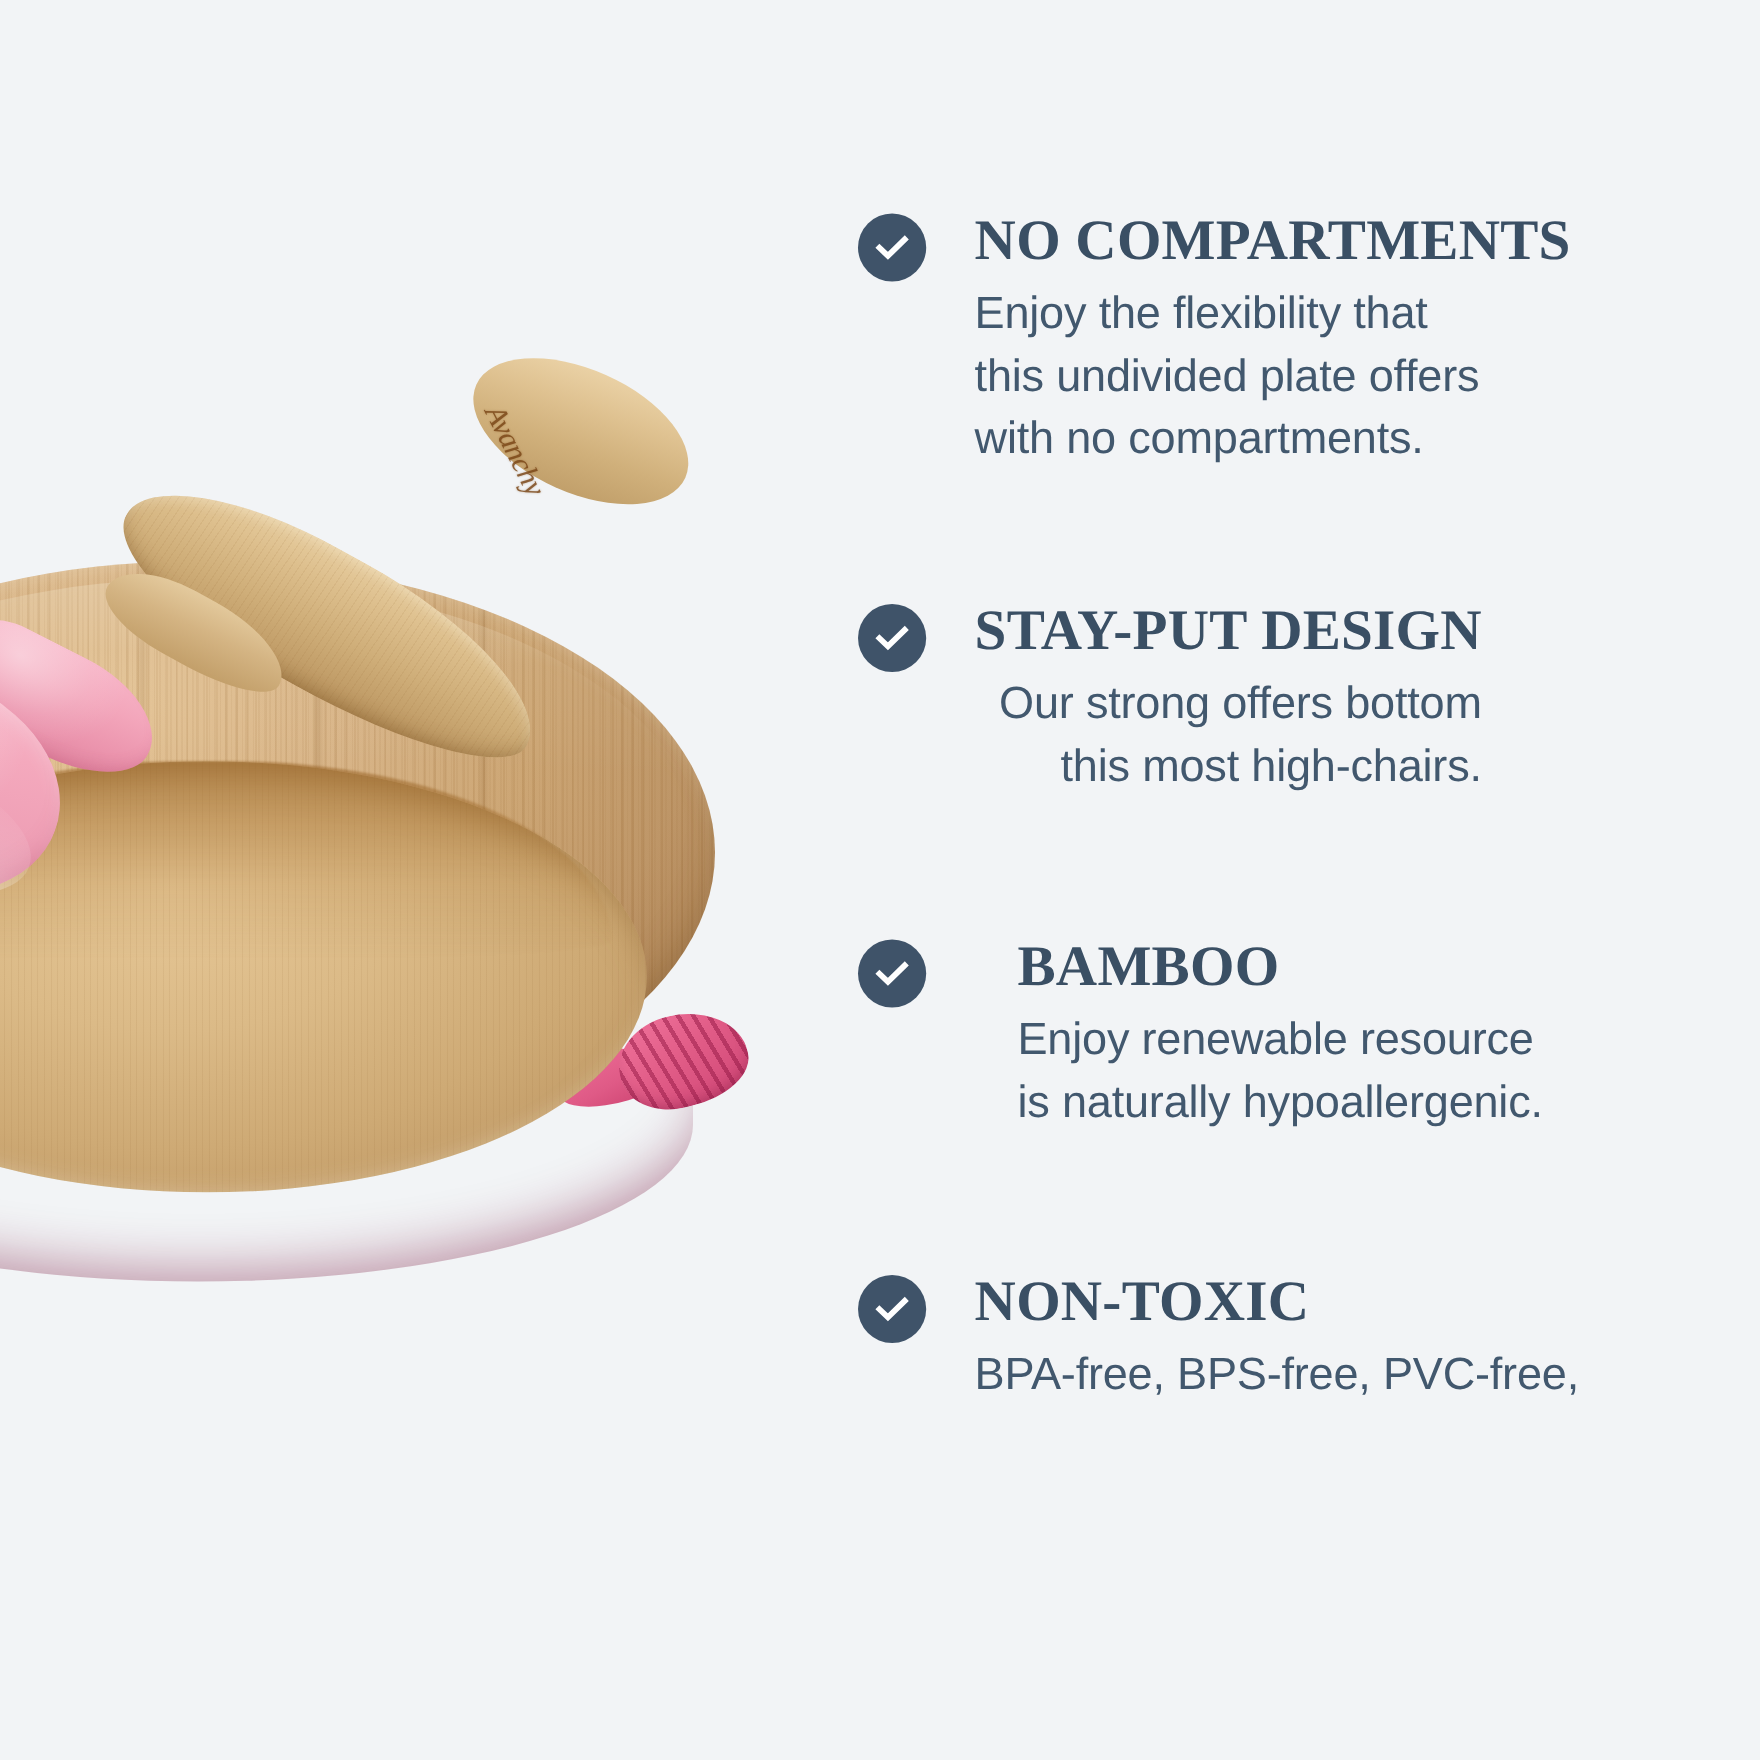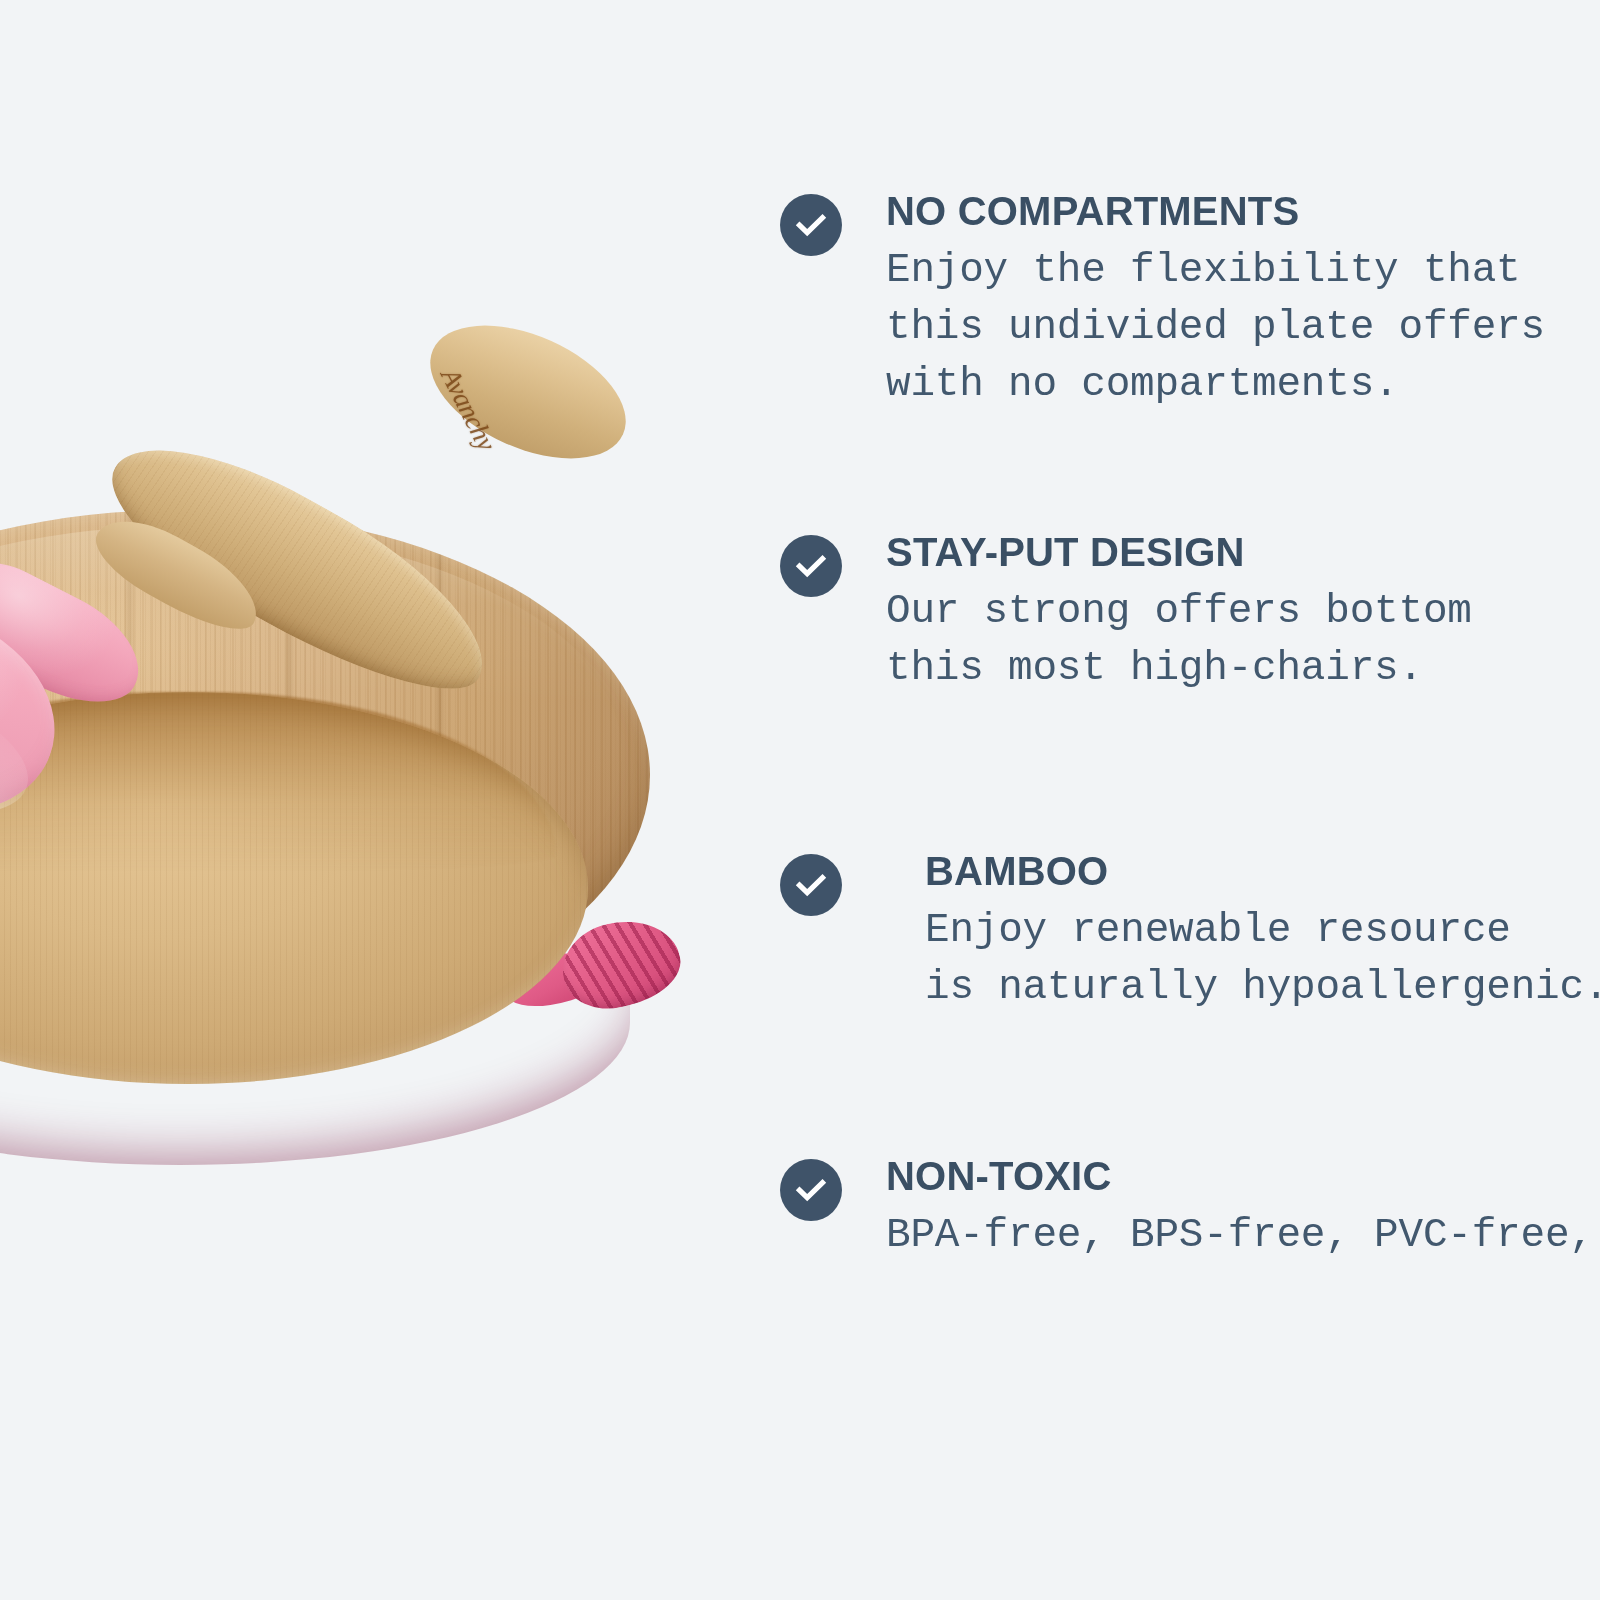--- a/index.html
+++ b/index.html
@@ -302,21 +302,21 @@
   .feature {
     position: absolute;
     left: 0;
     width: 740px;
     display: flex;
     align-items: flex-start;
     gap: 0;
   }
 
   .feature[data-index="0"] { top: 188px; }
-  .feature[data-index="1"] { top: 529px; }
+  .feature[data-index="1"] { top: 543px; text-align: right; }
   .feature[data-index="2"] { top: 848px; gap: 39px; }
   .feature[data-index="3"] { top: 1153px; }
 
   .check-badge {
     flex: 0 0 auto;
     width: 62px;
     height: 62px;
     border-radius: 50%;
     background: #3f5369;
     display: flex;
@@ -326,31 +326,31 @@
   }
 
   .check-badge svg { display: block; }
 
   .feature-text {
     margin-left: 44px;
     padding-top: 0;
   }
 
   .feature-title {
-    font-family: Liberation Sans, sans-serif;
-    font-size: 40px;
+    font-family: Liberation Serif, serif;
+    font-size: 52px;
     font-weight: bold;
     letter-spacing: 0.2px;
     color: #3a4f64;
     line-height: 1.18;
     white-space: nowrap;
   }
 
   .feature-desc {
-    font-family: Liberation Mono, monospace;
+    font-family: Liberation Sans, sans-serif;
     font-size: 41px;
     font-weight: 300;
     color: #42586e;
     line-height: 57px;
     margin-top: 7px;
     letter-spacing: -0.2px;
   }
 
   .feature-desc .line { display: block; white-space: nowrap; }
 </style>

